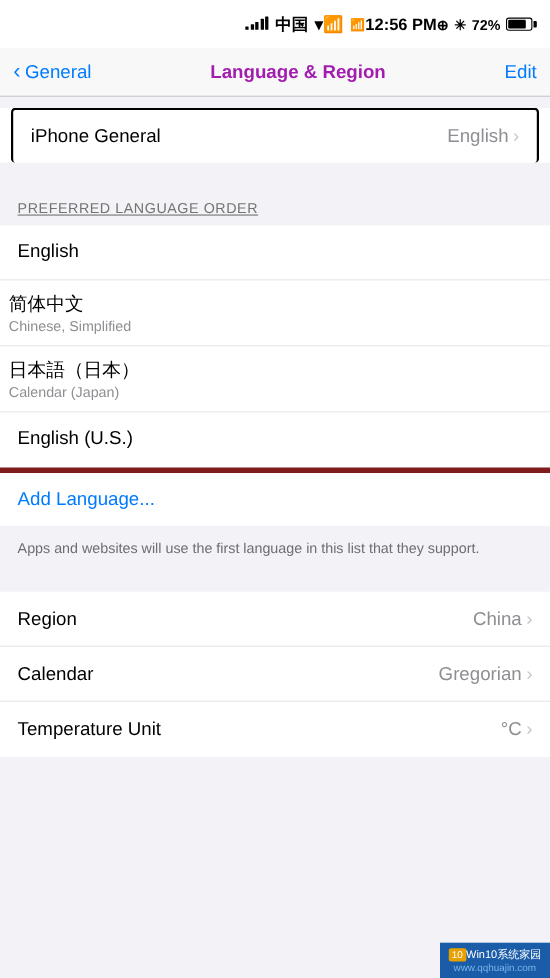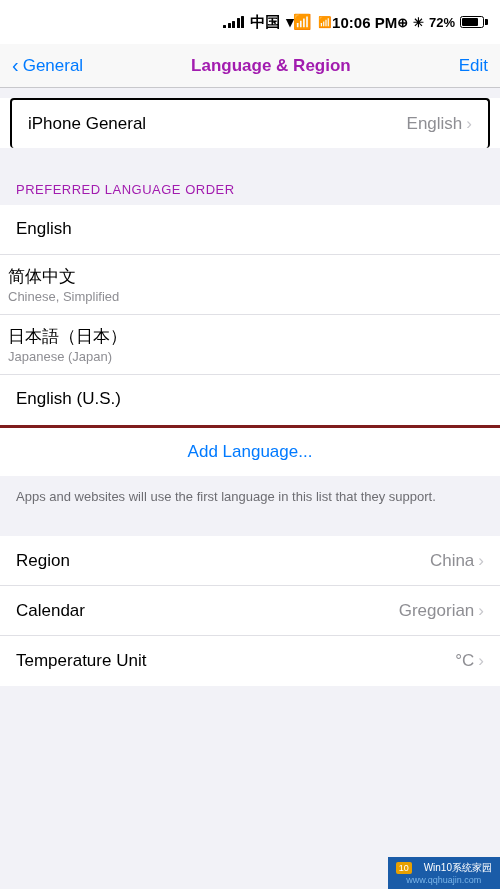--- a/index.html
+++ b/index.html
@@ -147,24 +147,25 @@
     
     .iphone-lang-row {
       border: 2px solid #000;
       margin: 0;
     }
 
     
     .section-header {
       padding: 16px 16px 8px 16px;
       font-size: 13px;
-      color: #a21caf;
+      color: #737373;
       letter-spacing: 0.5px;
       text-transform: uppercase;
       background: #f2f2f7;
+      text-decoration: underline;
     }
 
     
     .lang-list-item {
       background: #fff;
       padding: 14px 16px;
       border-bottom: 1px solid #e0e0e5;
       min-height: 50px;
     }
 
@@ -180,22 +181,21 @@
     .lang-sub {
       font-size: 13px;
       color: #8e8e93;
       margin-top: 1px;
     }
 
     
     .add-language-row {
       background: #fff;
       padding: 14px 16px;
-      border-top: 3px solid #7f1d1d;
-      text-align: center;
+      border-top: 5px solid #7f1d1d;
     }
 
     .add-language-text {
       color: #007aff;
       font-size: 17px;
     }
 
     
     .info-text {
       padding: 12px 16px;
@@ -242,21 +242,21 @@
         <div class="signal-bar" style="height:5px;"></div>
         <div class="signal-bar" style="height:7px;"></div>
         <div class="signal-bar" style="height:10px;"></div>
         <div class="signal-bar" style="height:12px;"></div>
       </div>
     </span>
     <span>中国</span>
     <span>▾📶</span>
     <span style="font-size:11px;">📶</span>
   </div>
-  <div class="status-center">10:06 PM</div>
+  <div class="status-center">12:56 PM</div>
   <div class="status-right">
     <span>⊕</span>
     <span>✳</span>
     <span>72%</span>
     <div class="battery-icon">
       <div class="battery-fill"></div>
     </div>
   </div>
 </div>
 
@@ -288,21 +288,21 @@
     <div class="lang-name">English</div>
   </div>
 
   <div class="lang-list-item double-line">
     <div class="lang-name">简体中文</div>
     <div class="lang-sub">Chinese, Simplified</div>
   </div>
 
   <div class="lang-list-item double-line">
     <div class="lang-name">日本語（日本）</div>
-    <div class="lang-sub">Japanese (Japan)</div>
+    <div class="lang-sub">Calendar (Japan)</div>
   </div>
 
   <div class="lang-list-item" style="border-bottom:none;">
     <div class="lang-name">English (U.S.)</div>
   </div>
 
   <div class="add-language-row">
     <span class="add-language-text">Add Language...</span>
   </div>
 </div>
@@ -332,18 +332,18 @@
   <div class="setting-row" style="border-bottom:none;">
     <span class="row-label">Temperature Unit</span>
     <div class="row-value">
       <span>°C</span>
       <span class="chevron">›</span>
     </div>
   </div>
 </div>
 
 <div style="position:fixed;bottom:0;right:0;background:#1a5ca8;padding:4px 8px;display:flex;flex-direction:column;align-items:center;">
-  <div style="display:flex;align-items:center;gap:12px;">
+  <div style="display:flex;align-items:center;gap:0;">
     <span style="background:#e8a000;color:#fff;font-size:9px;padding:1px 3px;border-radius:2px;">10</span>
     <span style="color:#fff;font-size:10px;">Win10系统家园</span>
   </div>
   <span style="color:#7ab4e8;font-size:9px;">www.qqhuajin.com</span>
 </div>
 
 </body></html>

